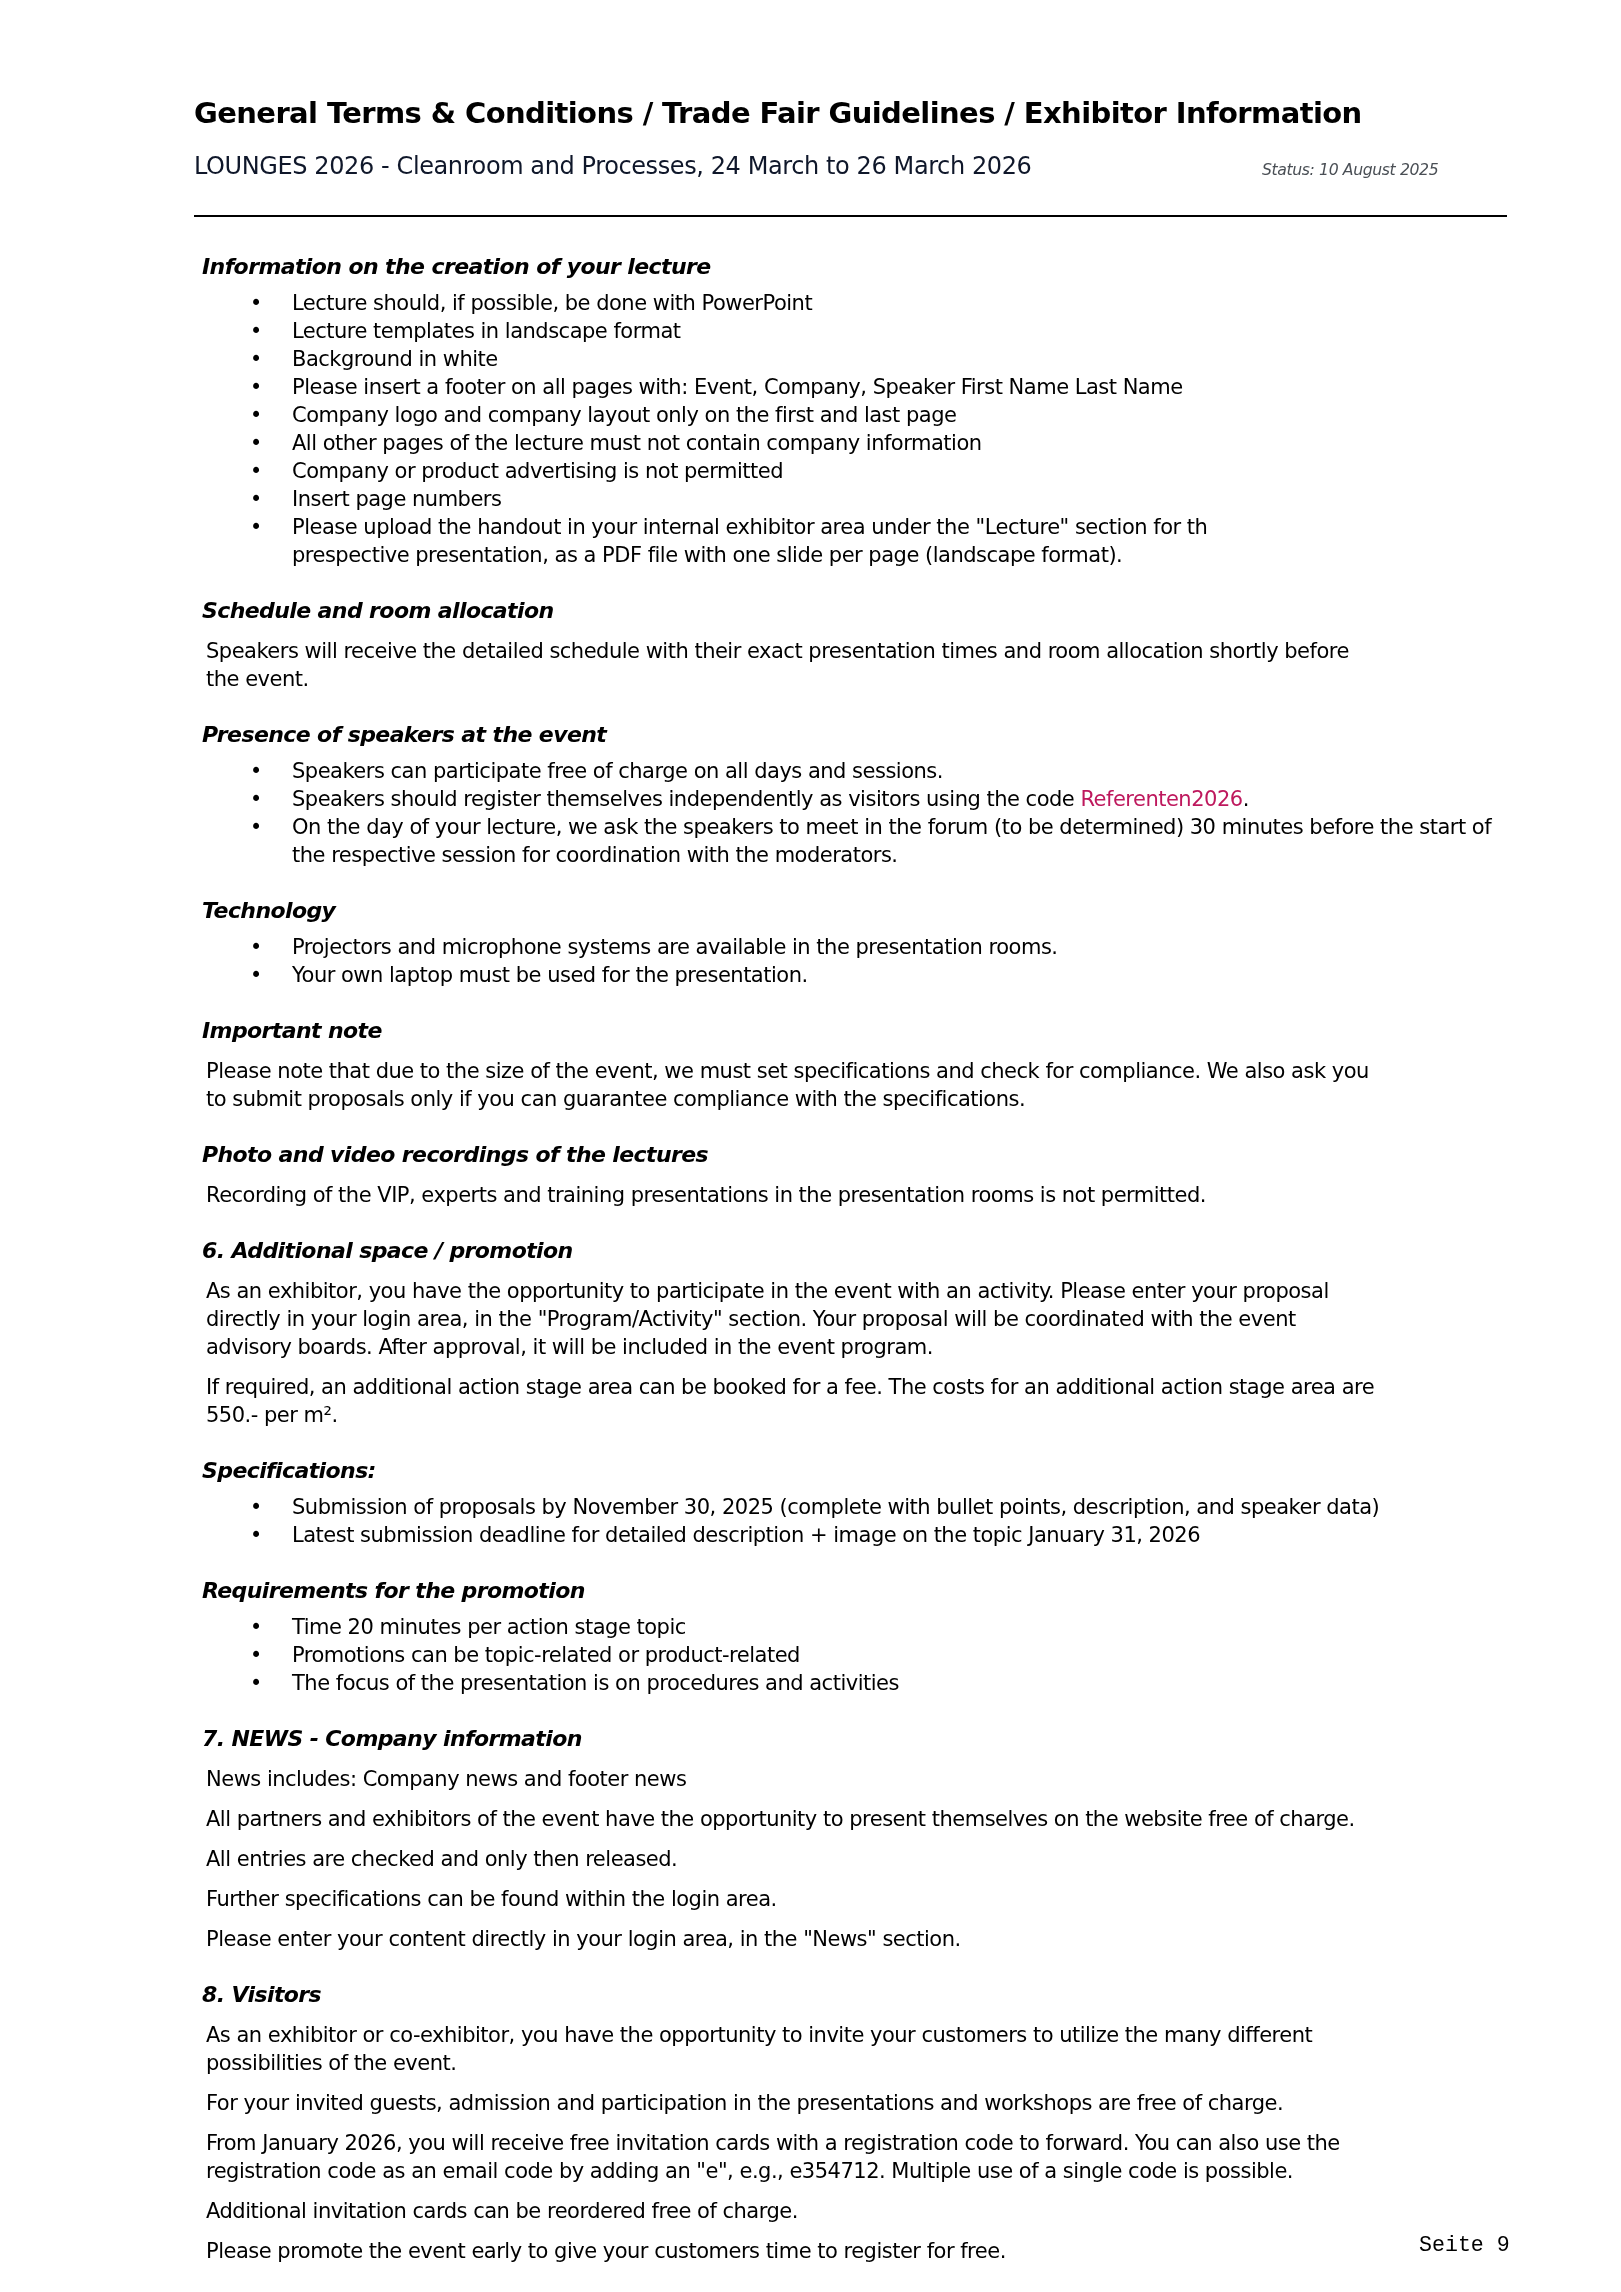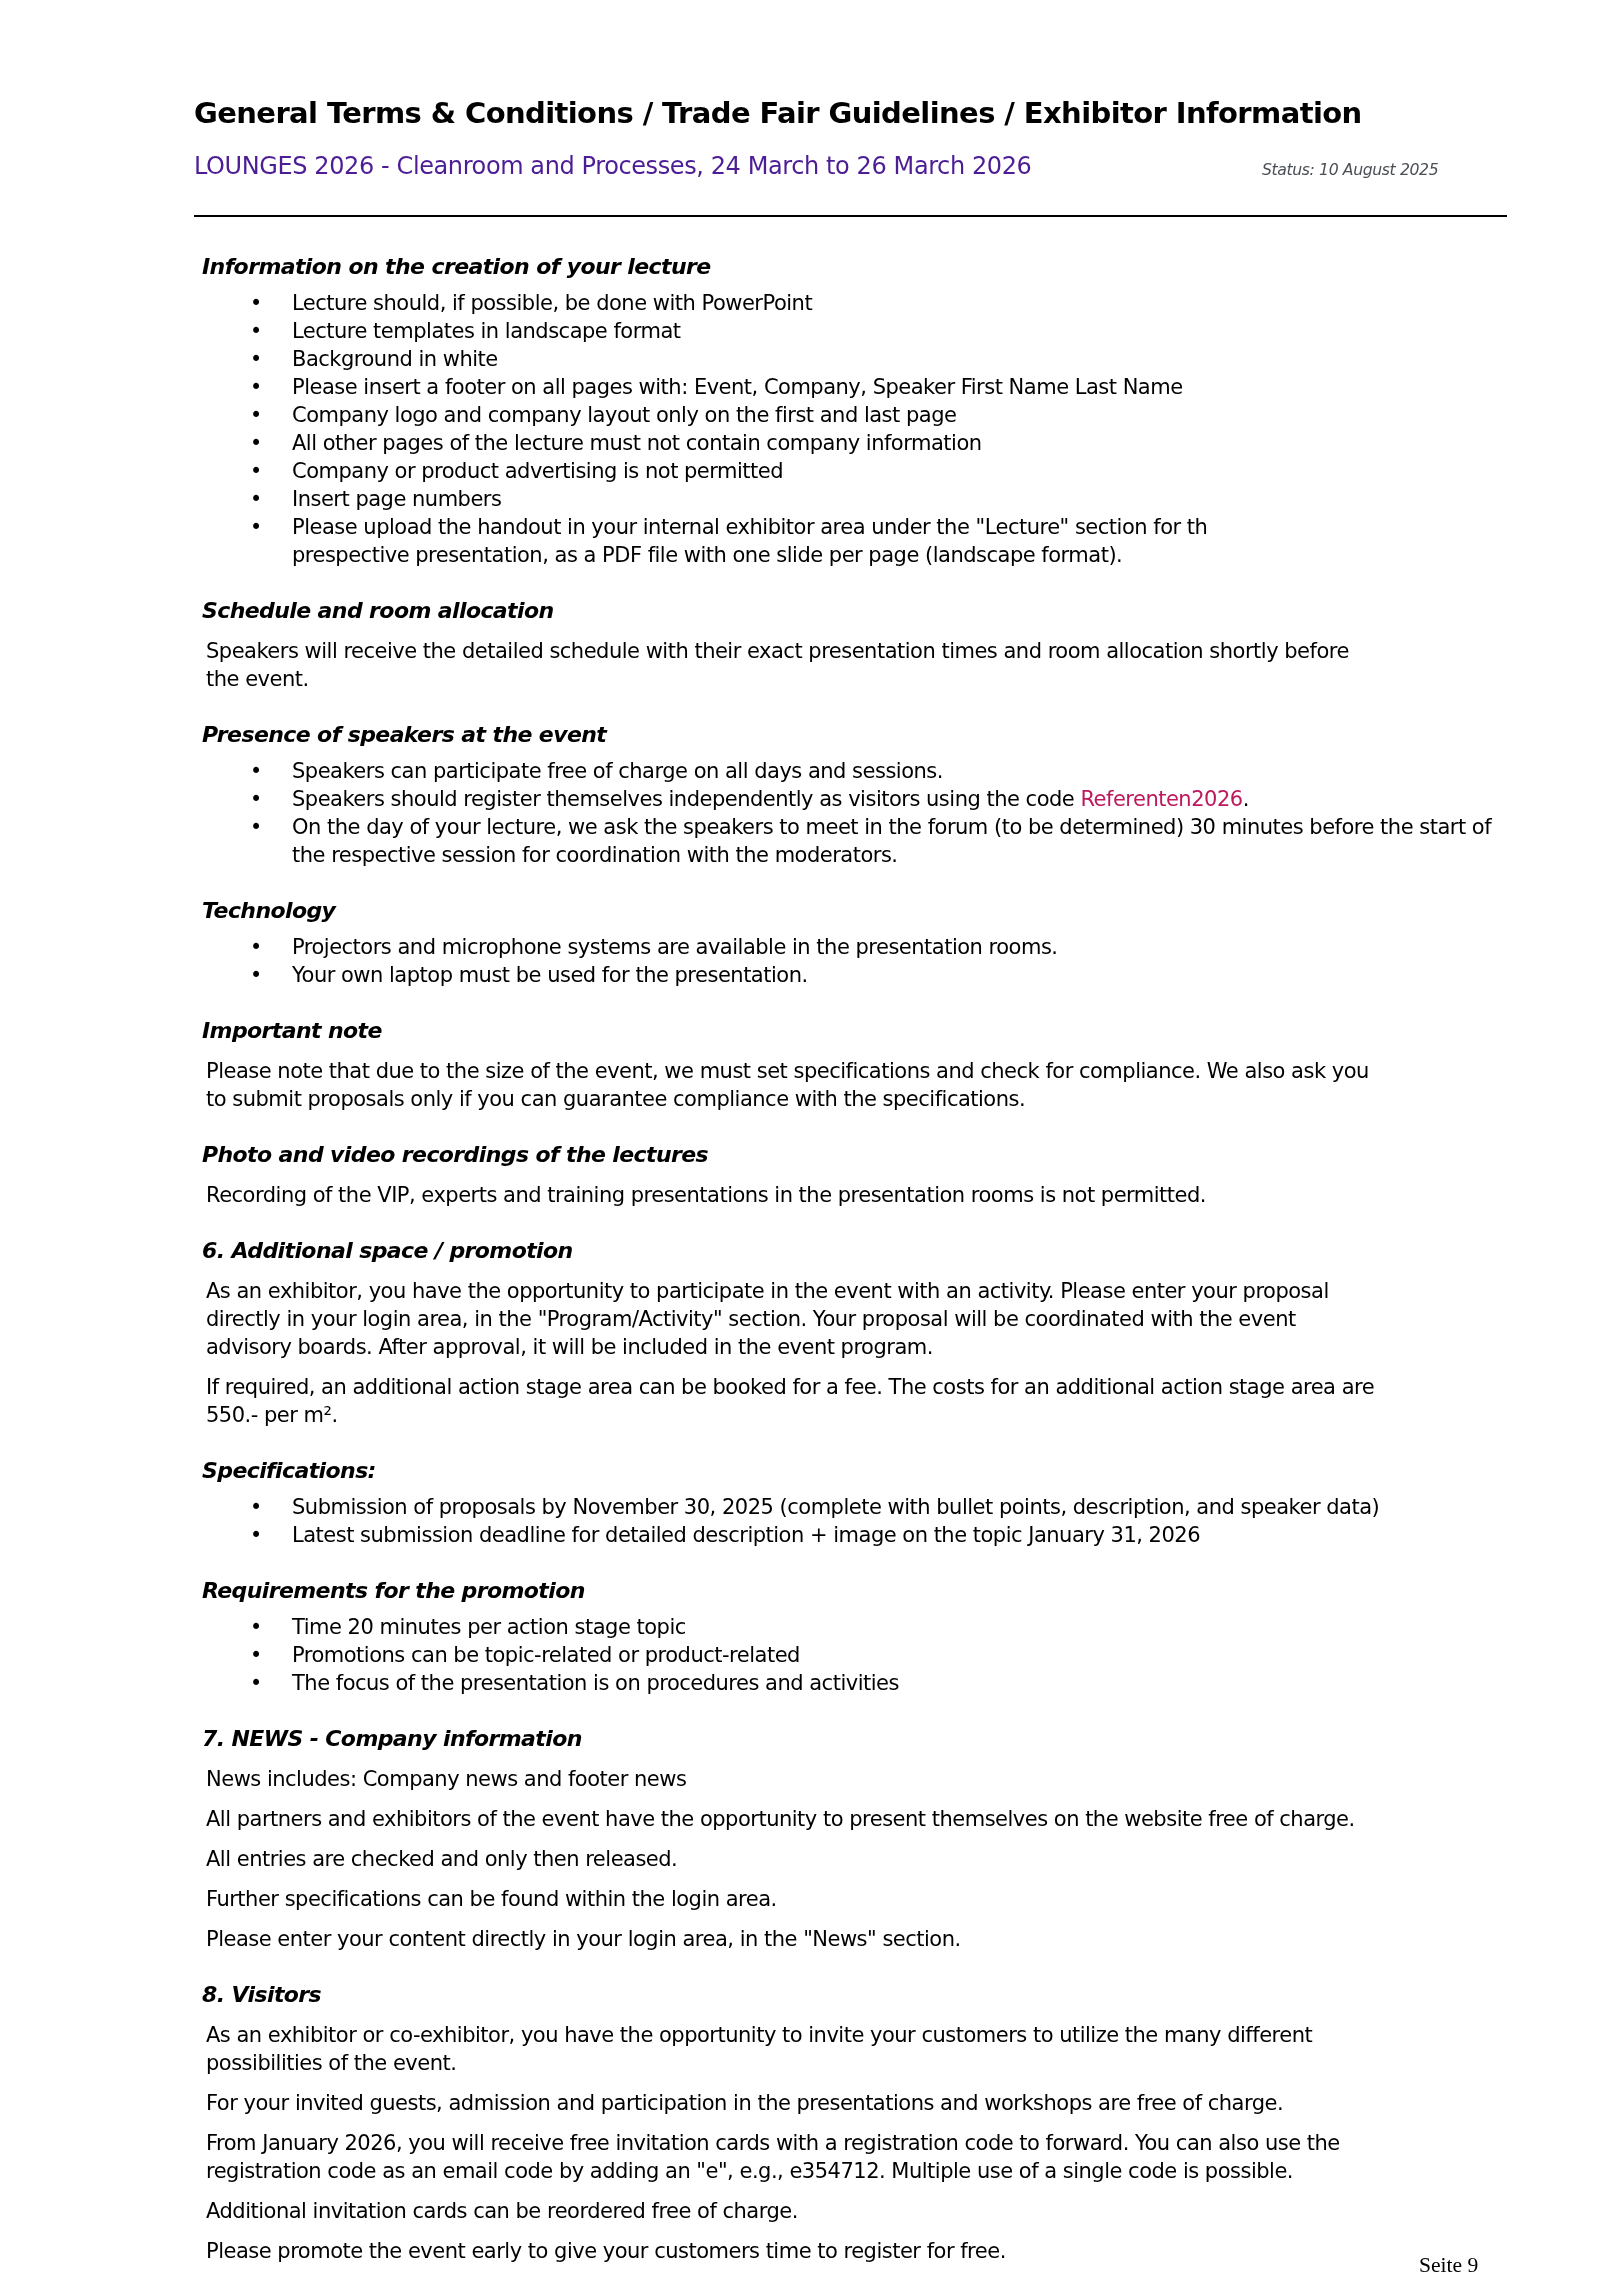--- a/index.html
+++ b/index.html
@@ -1,38 +1,38 @@
 <!DOCTYPE html>
 <html><head>
 <meta charset="utf-8">
 <style>
   html, body { margin: 0; padding: 0; background: #ffffff; }
   body { width: 1621px; height: 2293px; position: relative; overflow: hidden;
          font-family: "DejaVu Sans", sans-serif; color: #000; }
   .page { position: absolute; left: 0; top: 0; width: 1621px; height: 2293px; }
   .doc-title { position: absolute; left: 194px; top: 96px; font-size: 29px; font-weight: bold;
                letter-spacing: -0.6px; margin: 0; white-space: nowrap; }
-  .doc-subtitle { position: absolute; left: 194px; top: 152px; font-size: 24px; color: #4c1d95;
+  .doc-subtitle { position: absolute; left: 194px; top: 152px; font-size: 24px; color: #0f172a;
                   letter-spacing: -0.4px; white-space: nowrap; }
   .doc-status { position: absolute; left: 1262px; top: 160px; font-size: 15.7px; font-style: italic;
                 color: #4a4f55; white-space: nowrap; letter-spacing: -0.4px; }
   .header-rule { position: absolute; left: 194px; top: 215px; width: 1313px; height: 0;
                  border-top: 2.5px solid #000; }
   .content { position: absolute; left: 194px; top: 245px; width: 1304px;
              font-size: 21px; line-height: 28px; letter-spacing: -0.5px; }
   .section { margin: 0 0 28px 0; }
   .section h2 { font-size: 22px; line-height: 28px; font-weight: bold; font-style: italic;
                 margin: 8px; letter-spacing: -0.6px; }
   .section p { margin: 12px; }
   .section ul { list-style: none; margin: 0; padding: 0; }
   .section li { position: relative; padding-left: 98px; }
   .section li .bullet { position: absolute; left: 56px; top: 0; font-size: 20.6px; }
   .code-red { color: #d0101a; }
   .page-number { position: absolute; left: 1419px; top: 2233px; font-size: 21.6px;
-                 font-family: Liberation Serif, serif; white-space: nowrap; margin-top: 20px; }
+                 font-family: Liberation Mono, monospace; white-space: nowrap; }
 </style>
 </head>
 <body>
 
 <div class="page">
 
   <h1 class="doc-title">General Terms &amp; Conditions / Trade Fair Guidelines / Exhibitor Information</h1>
   <div class="doc-subtitle">LOUNGES 2026 - Cleanroom and Processes, 24 March to 26 March 2026</div>
   <div class="doc-status">Status: 10 August 2025</div>
   <div class="header-rule"></div>

